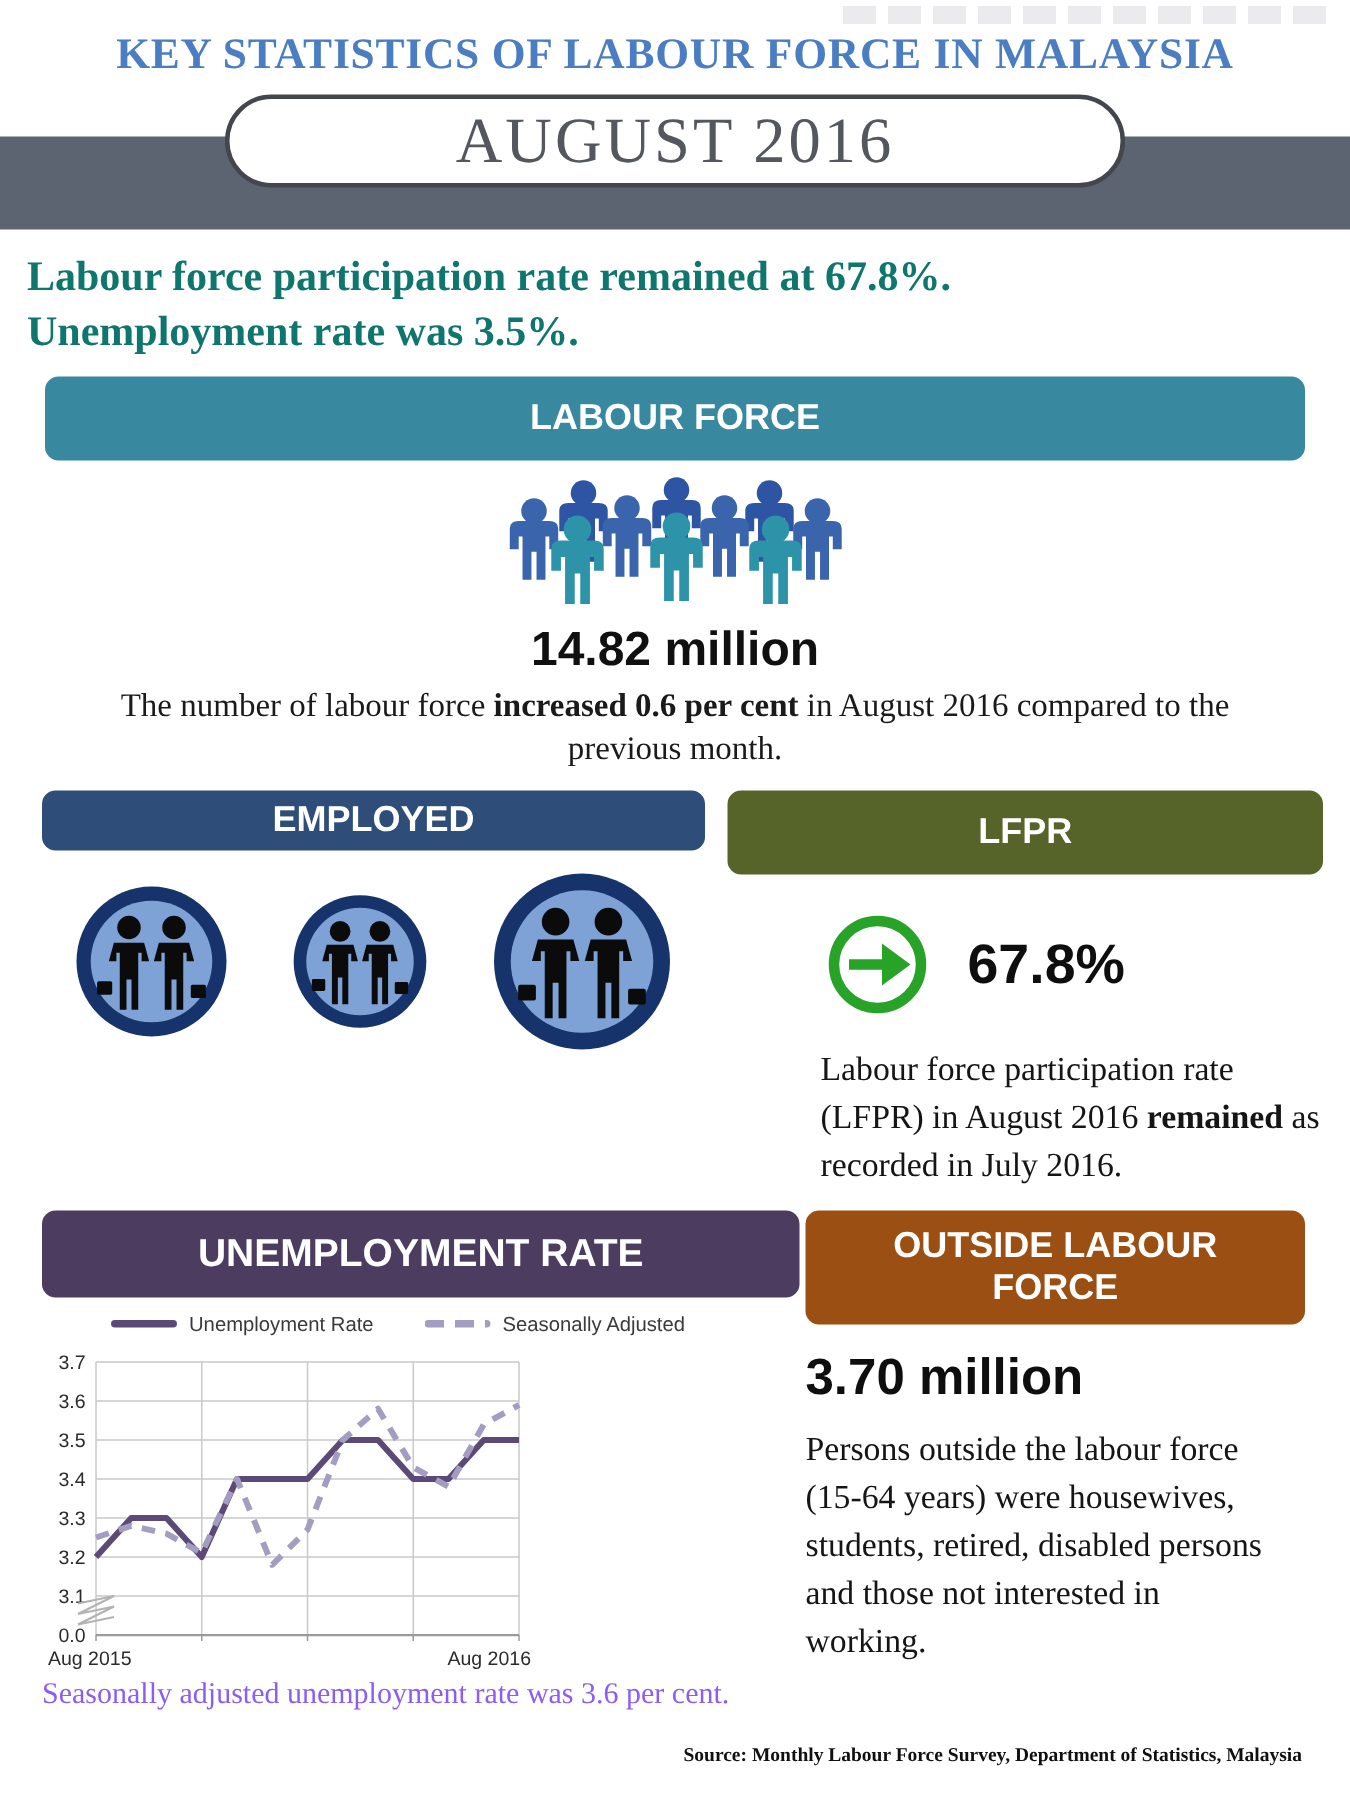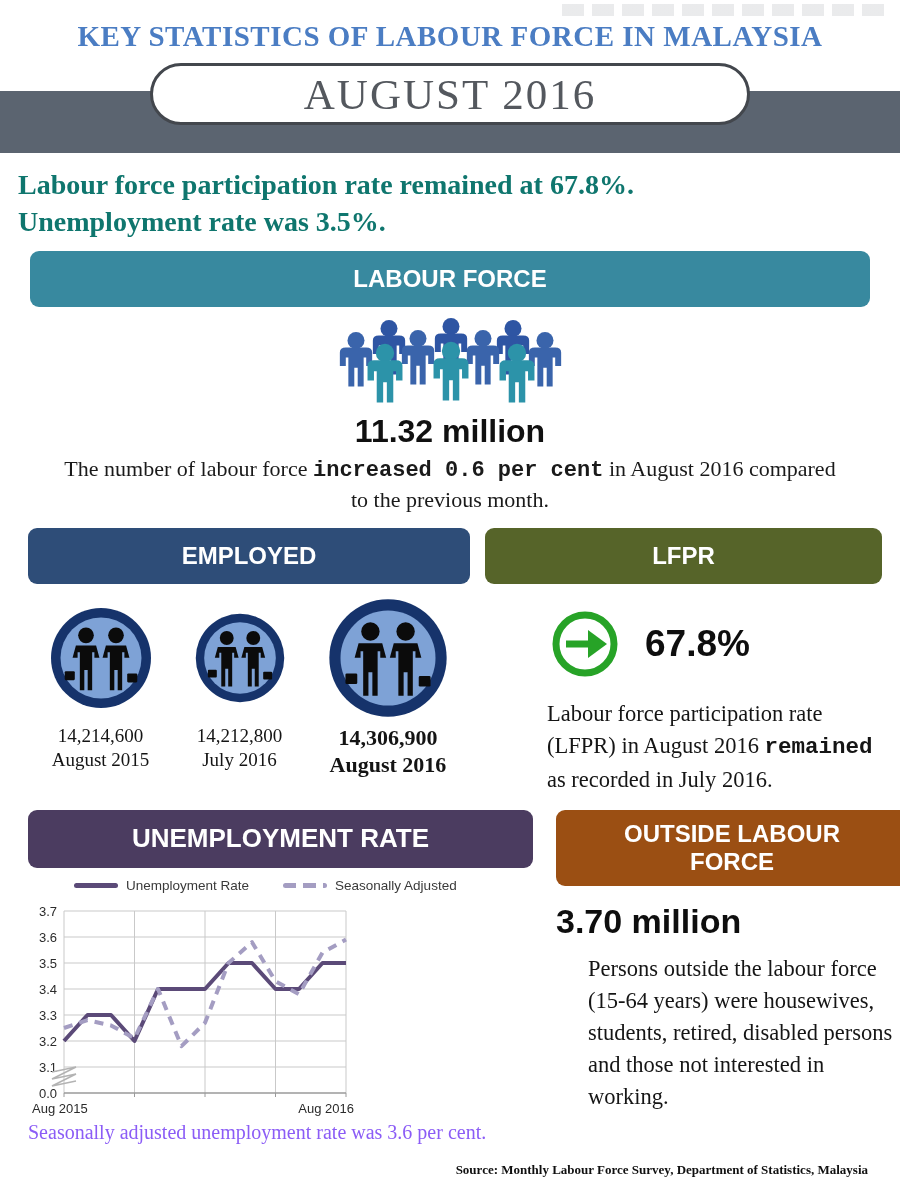--- a/index.html
+++ b/index.html
@@ -17,34 +17,34 @@
     border:3px solid #43474d;border-radius:31px;z-index:2;display:flex;align-items:center;justify-content:center;}
   .pill-text{font-family:"Liberation Serif",serif;font-size:43px;letter-spacing:2px;color:#54585e;}
 
   .intro{margin:10px 18px 0;font-weight:bold;font-size:28px;line-height:1.32;color:#0f766e;}
 
   
   .banner{display:flex;align-items:center;justify-content:center;text-align:center;
     color:#fff;font-family:"Liberation Sans",sans-serif;font-weight:bold;font-size:24px;
     border-radius:9px;}
   .banner-teal{height:56px;margin:10px 30px 0;background:var(--c-teal,#38899f);}
-  .banner-navy{height:56px;background:var(--c-navy,#2e4d78);}
+  .banner-navy{height:40px;background:var(--c-navy,#2e4d78);}
   .banner-olive{height:56px;background:var(--c-olive,#566429);}
   .banner-purple{height:58px;background:var(--c-purple,#4b3c60);font-size:26px;}
   .banner-brown{height:76px;background:var(--c-brown,#9b4f13);line-height:1.15;padding:0 30px;}
 
   
   .crowd-row{text-align:center;margin-top:6px;}
   .lf-value{text-align:center;font-family:"Liberation Sans",sans-serif;font-weight:bold;
     font-size:32px;margin-top:0px;color:#101010;}
   .lf-desc{width:790px;margin:4px auto 0;text-align:center;font-size:22px;line-height:1.32;color:#1a1a1a;}
 
   
   .grid1{display:grid;grid-template-columns:442px 1fr;gap:15px;margin:14px 30px 0 28px;}
-  .grid2{display:grid;grid-template-columns:505px 1fr;gap:23px;margin:14px 30px 0 28px;}
+  .grid2{display:grid;grid-template-columns:505px 1fr;gap:4px;margin:14px 30px 0 28px;}
 
   .badges{display:flex;justify-content:space-around;align-items:center;margin-top:12px;height:124px;}
   .stats{display:flex;justify-content:space-around;margin-top:4px;}
   .stat{text-align:center;font-size:19px;line-height:1.25;color:#141414;}
   .stat.emph{font-size:22px;font-weight:bold;}
 
   .lfpr-row{display:flex;align-items:center;gap:22px;margin:22px 0 0 62px;}
   .lfpr-value{font-family:"Liberation Sans",sans-serif;font-weight:bold;font-size:37px;color:#0e0e0e;}
   .lfpr-text{margin:16px 0 0 62px;width:335px;font-size:22.5px;line-height:1.42;color:#151515;}
 
@@ -55,25 +55,25 @@
   .leg-swatch{width:44px;height:5px;border-radius:3px;background:#5b4a78;}
   .chart-row{display:flex;gap:8px;margin-top:4px;}
   .chart-svg{flex:0 0 332px;}
   .tick{font-family:"Liberation Sans",sans-serif;font-size:13px;fill:#2b2b2b;}
   .side-text{margin-top:26px;width:160px;font-size:22.5px;line-height:1.38;color:#151515;}
   .chart-note{margin-top:2px;font-size:20px;color:#8b5cf6;}
 
   
   .olf-value{font-family:"Liberation Sans",sans-serif;font-weight:bold;font-size:34px;
     margin-top:16px;color:#0e0e0e;}
-  .olf-desc{margin-top:12px;width:320px;font-size:22.5px;line-height:1.42;color:#151515;margin-left:32px;}
+  .olf-desc{margin-top:12px;width:320px;font-size:22.5px;line-height:1.42;color:#151515;}
 
   .source-line{position:absolute;right:32px;bottom:22px;font-weight:bold;font-size:13px;color:#101010;}
 
-  .b{font-weight:bold;font-family:Liberation Mono, monospace;}
+  .b{font-weight:bold;}
 </style>
 </head>
 <body>
 
 <div class="page">
 
   <div class="deco-strip"></div>
 
   <div class="main-title">KEY STATISTICS OF LABOUR FORCE IN MALAYSIA</div>
 
@@ -111,21 +111,21 @@
         <use href="#prs" transform="translate(231,48) scale(0.85)"></use>
       </g>
       <g fill="#2c93a9">
         <use href="#prs" transform="translate(71,62) scale(0.92)"></use>
         <use href="#prs" transform="translate(137,60) scale(0.92)"></use>
         <use href="#prs" transform="translate(203,62) scale(0.92)"></use>
       </g>
     </svg>
   </div>
 
-  <div class="lf-value">11.32 million</div>
+  <div class="lf-value">14.82 million</div>
   <div class="lf-desc">
     <span>The number of labour force </span><span class="b">increased 0.6 per cent</span><span> in August 2016 compared to the previous month.</span>
   </div>
 
   <div class="grid1">
     <div>
       <div class="banner banner-navy">EMPLOYED</div>
       <div class="badges">
         <svg width="104" height="104" viewBox="-52 -52 104 104">
           <circle r="50" fill="#16336b"></circle>
@@ -168,34 +168,20 @@
               <path d="M-9,-13 L9,-13 L12,-2 L7.5,-2 L7.5,-7 L5.5,-7 L5.5,27 L1.5,27 L1.5,9 L-1.5,9 L-1.5,27 L-5.5,27 L-5.5,-7 L-7.5,-7 L-7.5,-2 L-12,-2 Z"></path>
               <rect x="-19" y="10" width="9" height="8" rx="1"></rect>
             </g>
             <g transform="translate(15,2) scale(1.12)">
               <circle cx="0" cy="-22" r="7"></circle>
               <path d="M-9,-13 L9,-13 L12,-2 L7.5,-2 L7.5,-7 L5.5,-7 L5.5,27 L1.5,27 L1.5,9 L-1.5,9 L-1.5,27 L-5.5,27 L-5.5,-7 L-7.5,-7 L-7.5,-2 L-12,-2 Z"></path>
               <rect x="10" y="12" width="9" height="8" rx="1"></rect>
             </g>
           </g>
         </svg>
-      </div>
-      <div class="stats">
-        <div class="stat">
-          <div>14,214,600</div>
-          <div>August 2015</div>
-        </div>
-        <div class="stat">
-          <div>14,212,800</div>
-          <div>July 2016</div>
-        </div>
-        <div class="stat emph">
-          <div>14,306,900</div>
-          <div>August 2016</div>
-        </div>
       </div>
     </div>
 
     <div>
       <div class="banner banner-olive">LFPR</div>
       <div class="lfpr-row">
         <svg width="76" height="76" viewBox="0 0 76 76">
           <circle cx="38" cy="38" r="29" fill="none" stroke="#27a327" stroke-width="7"></circle>
           <rect x="19" y="34.5" width="25" height="7" fill="#27a327"></rect>
           <polygon points="41,24 60,38 41,52" fill="#27a327"></polygon>

